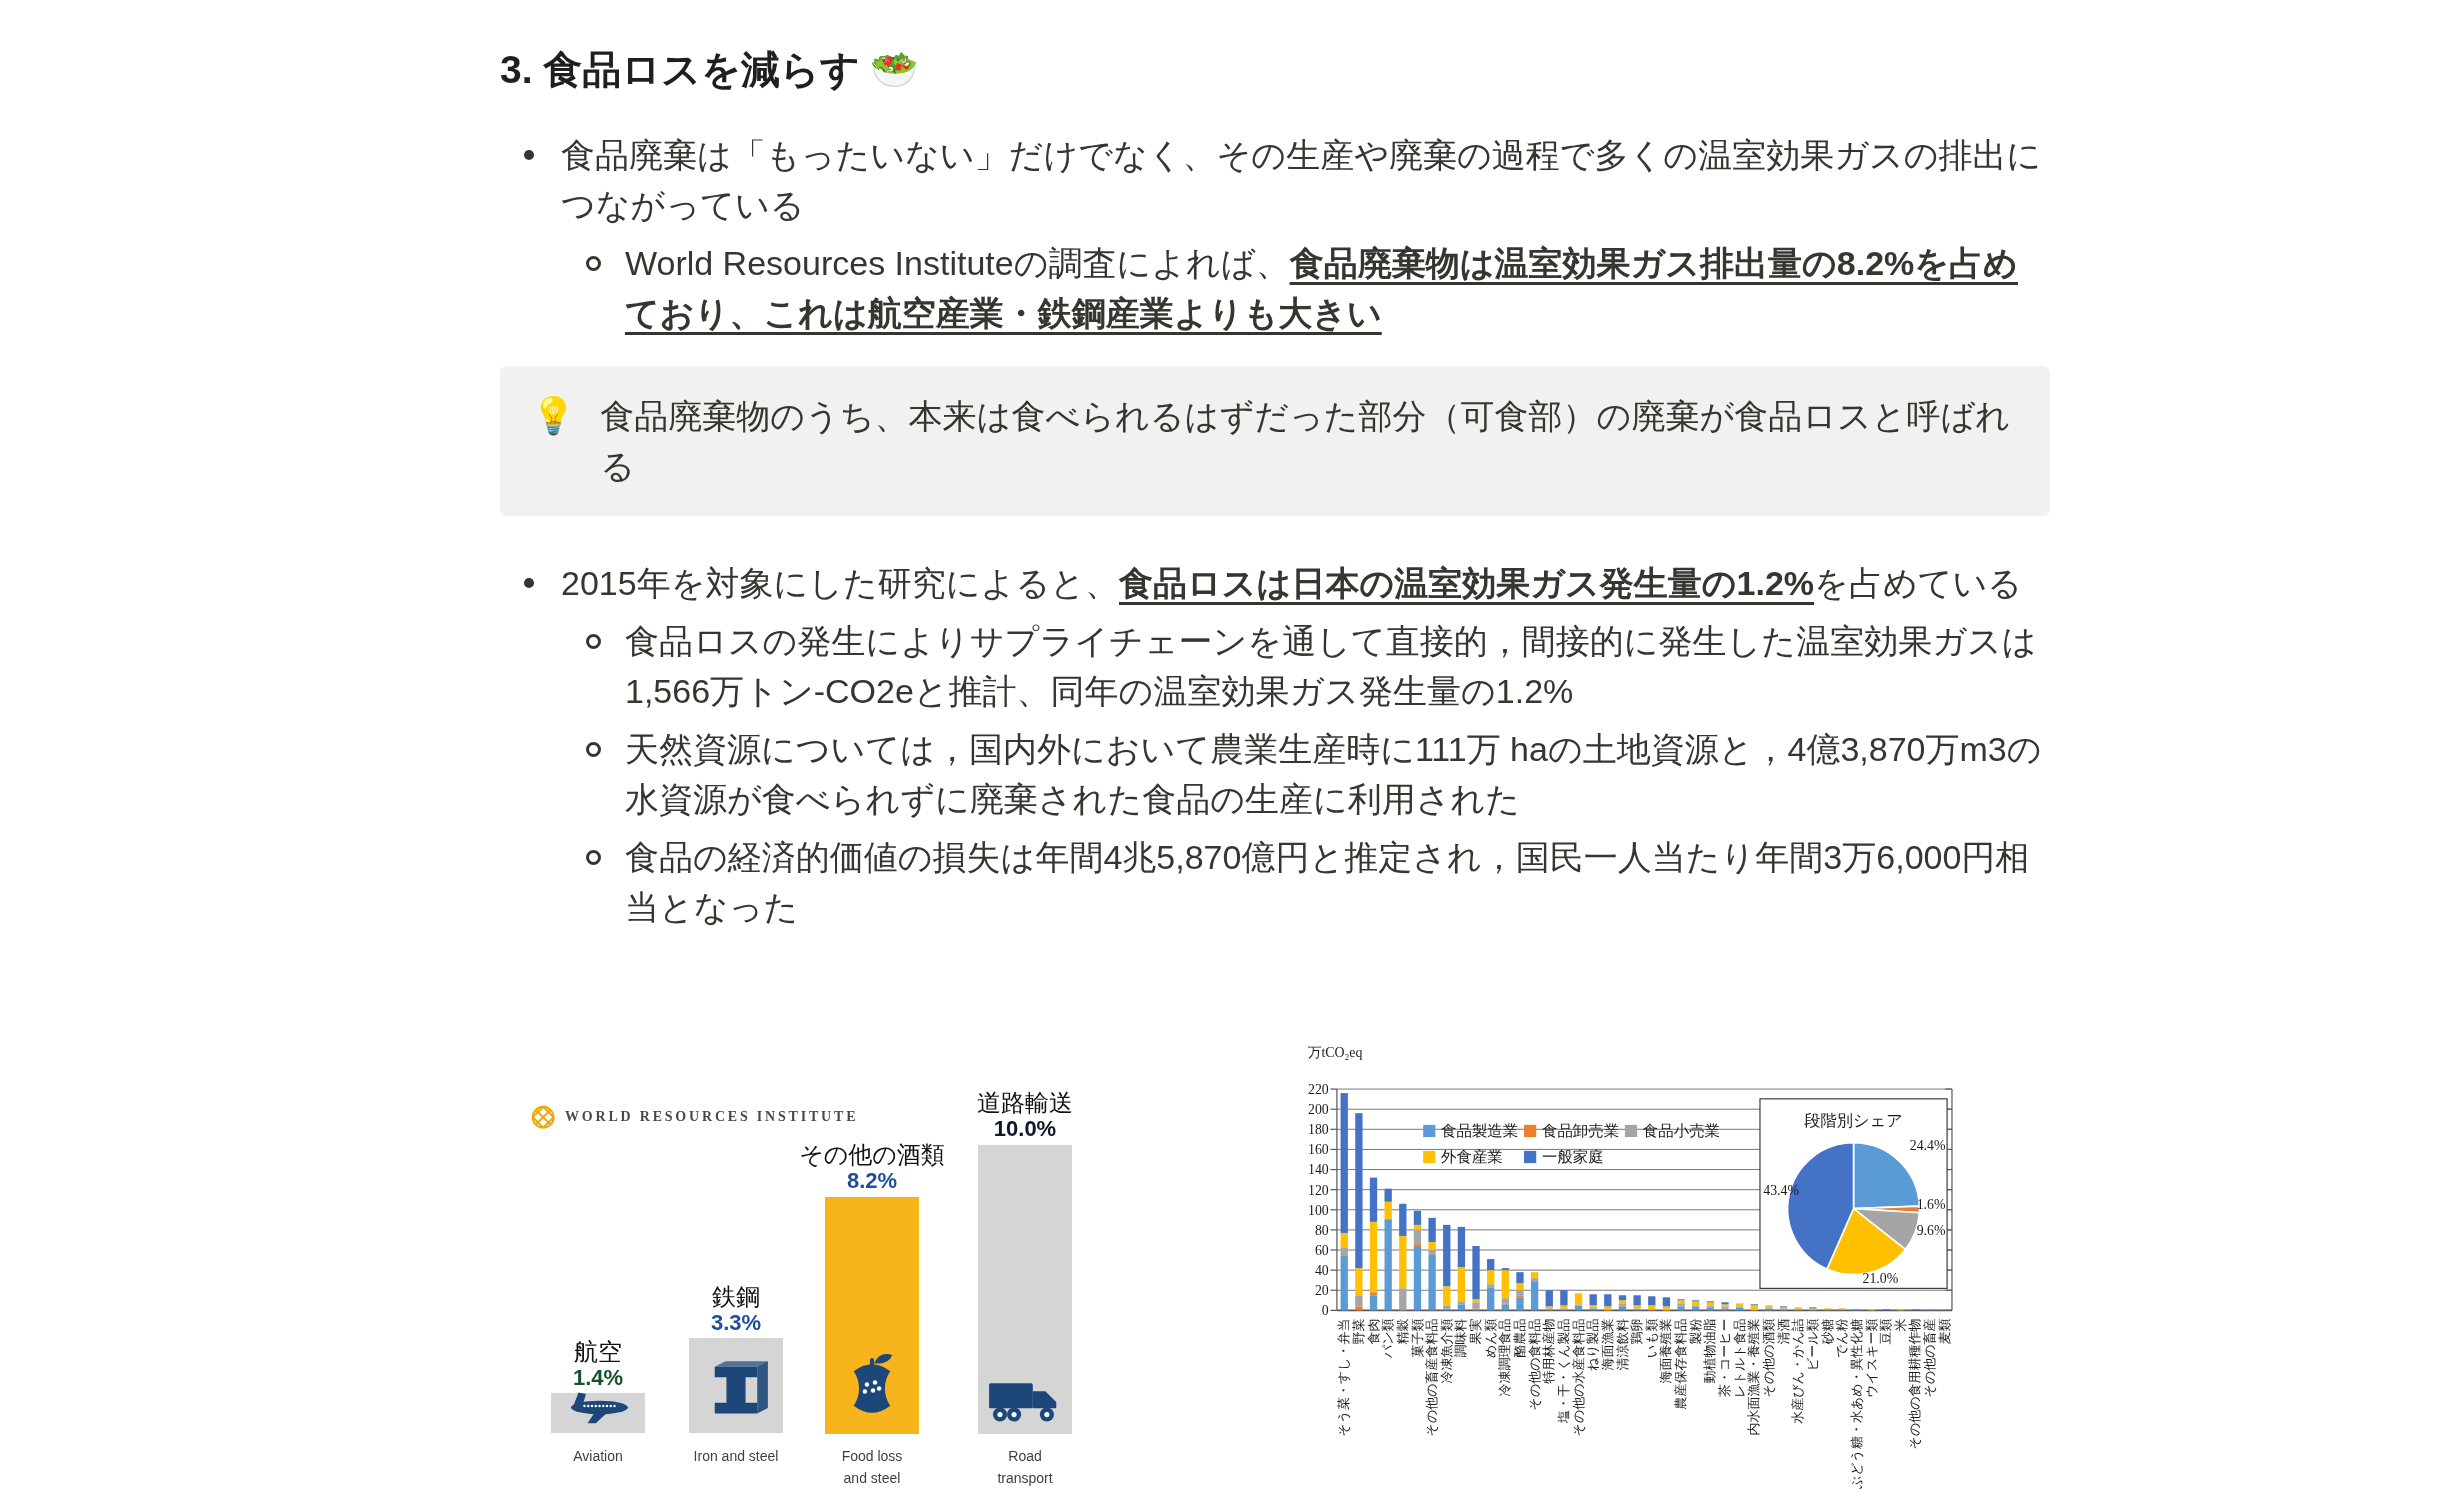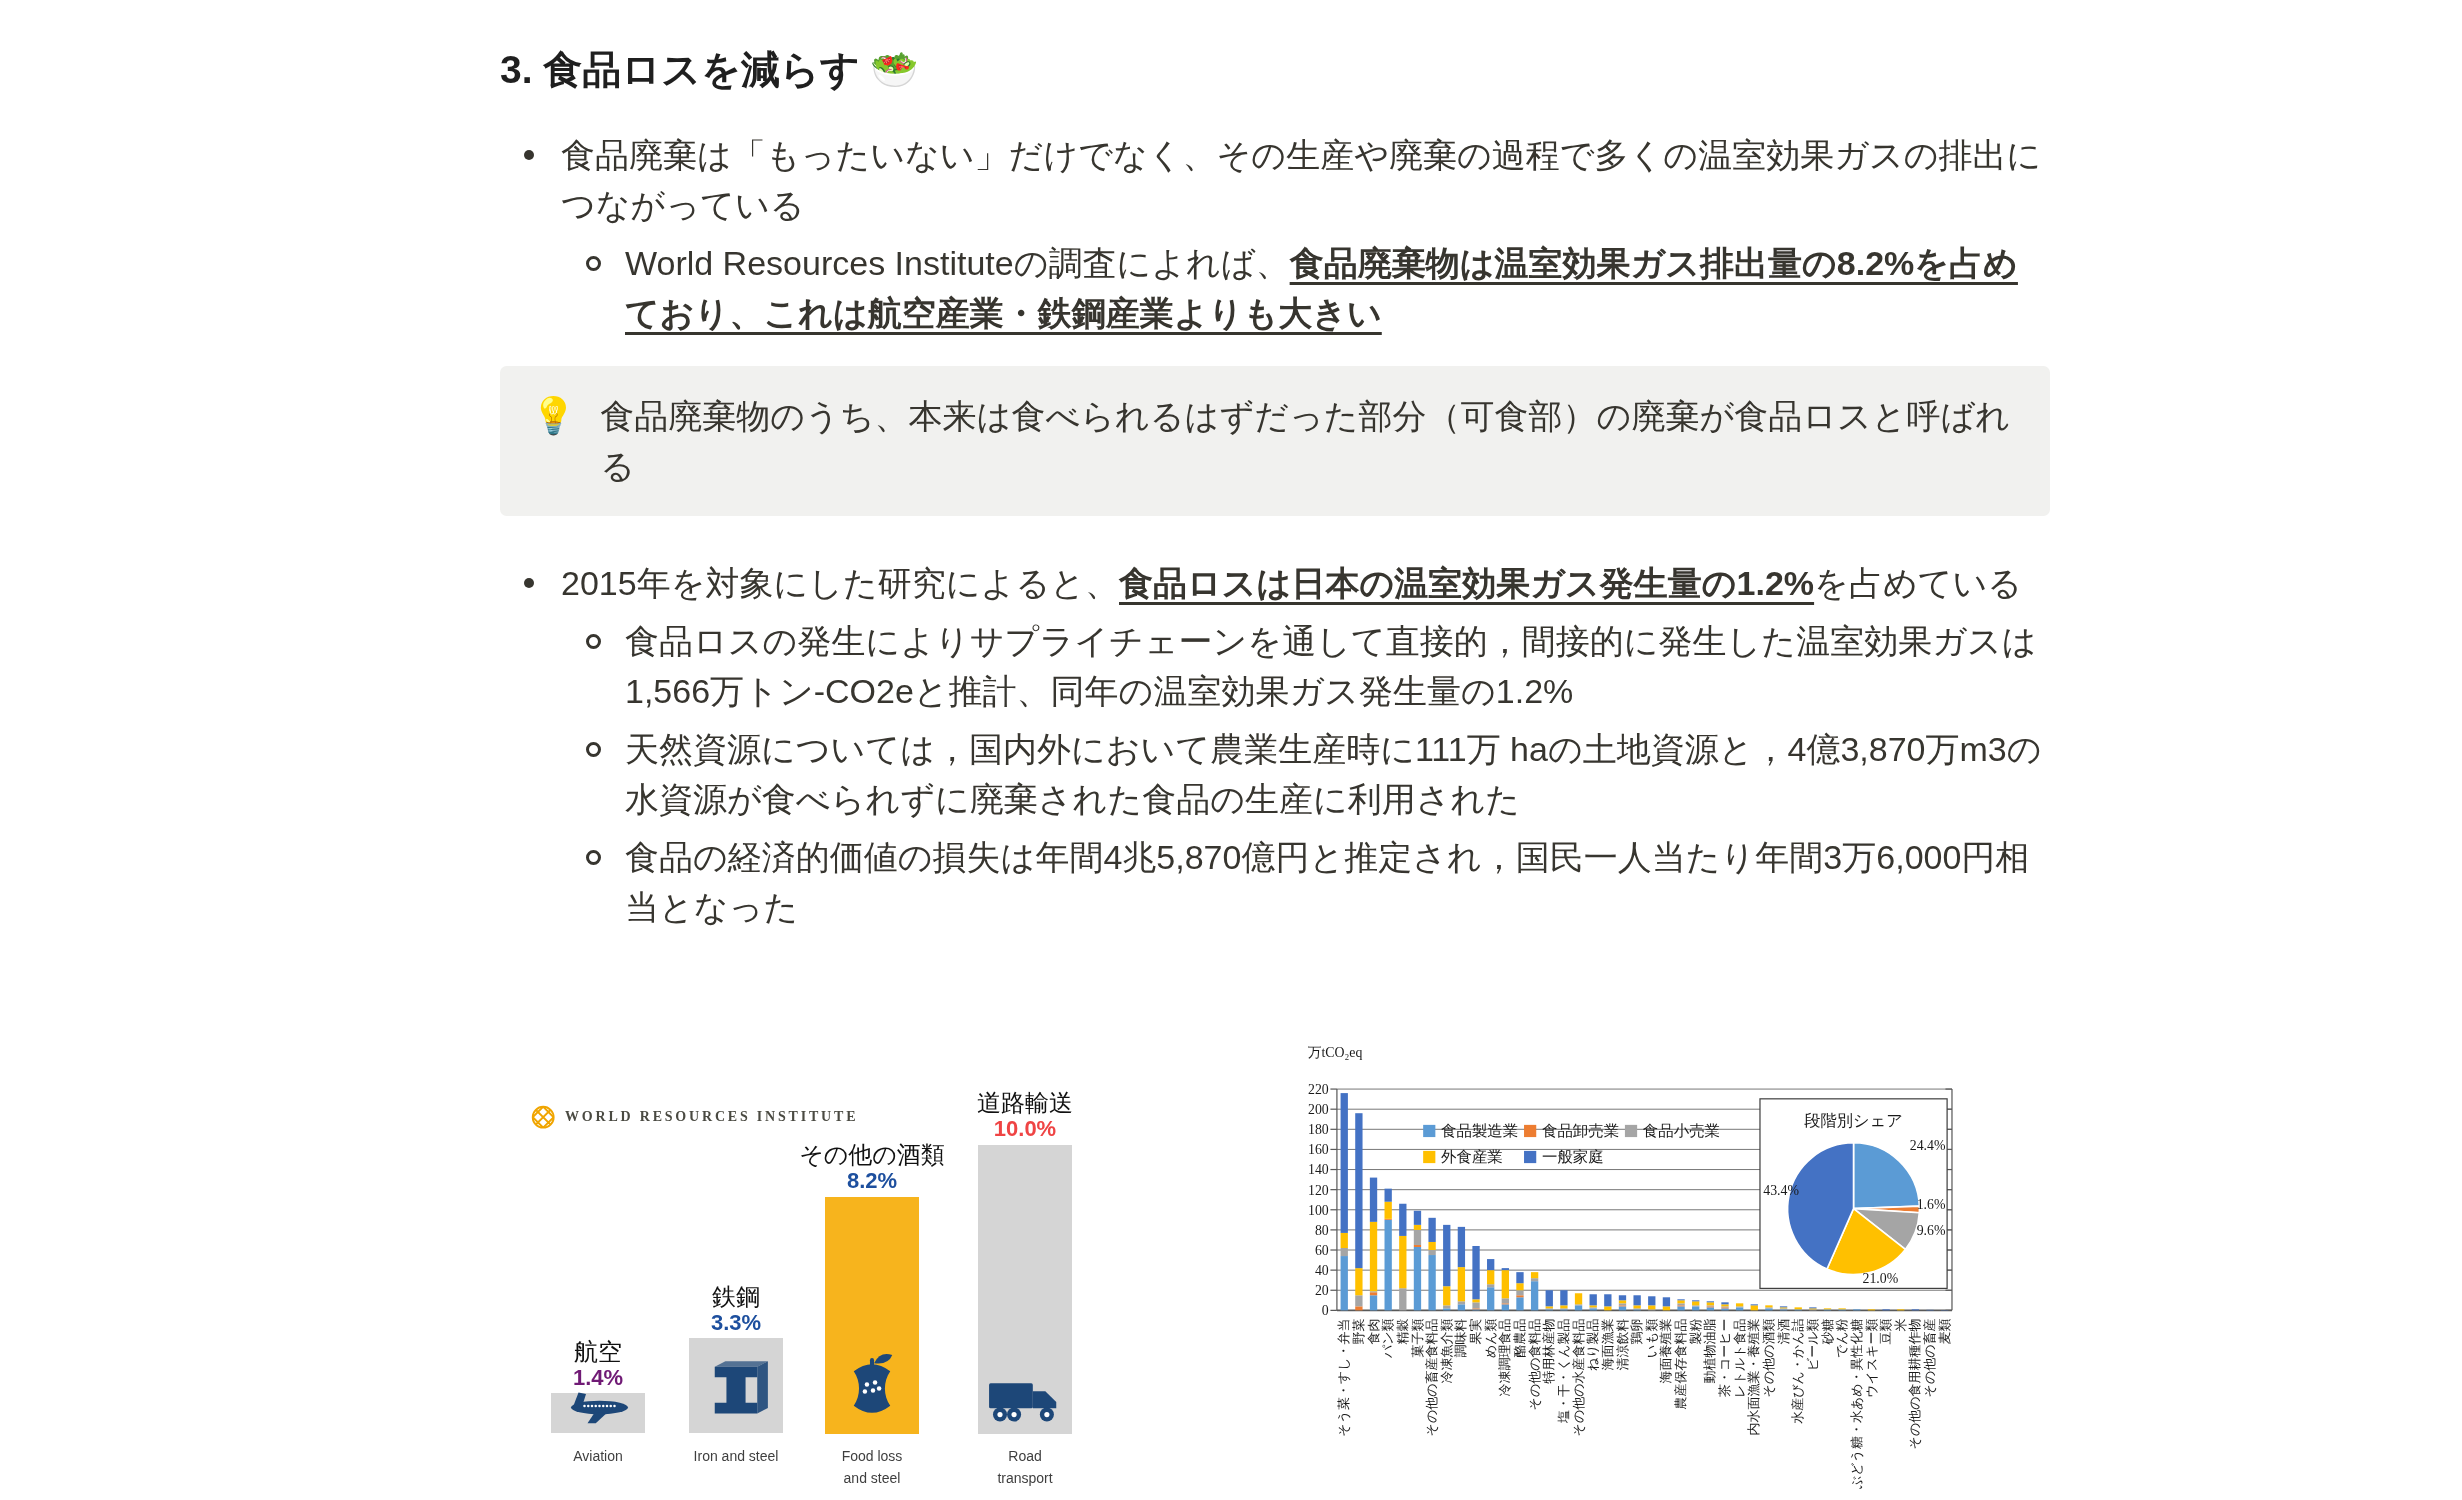--- a/index.html
+++ b/index.html
@@ -72,21 +72,21 @@
         <circle cx="14" cy="14" r="12" fill="none" stroke="#F0A500" stroke-width="2.2"></circle>
         <g clip-path="url(#wlc)" stroke="#F0A500" stroke-width="2.2" fill="none">
           <path d="M-4,8 L24,36 M2,2 L30,30 M8,-4 L36,24 M32,8 L4,36 M26,2 L-2,30 M20,-4 L-8,24"></path>
         </g>
       </svg>
       <span class="wri-logo-text">WORLD RESOURCES INSTITUTE</span>
     </div>
     <div id="wri-bars">
         <div class="wbar" style="left: 30px; top: 306px; width: 94px; height: 40px; background: rgb(213, 213, 213);"></div>
         <div class="wlab-ja" style="left: 77px; top: 253px;">航空</div>
-        <div class="wlab-pct" style="left: 77px; top: 279px; color: #701a75;">1.4%</div>
+        <div class="wlab-pct" style="left: 77px; top: 279px; color: #14532d;">1.4%</div>
         <div class="wicon" style="left: 77px; top: 301px; width: 72px; height: 36px;"><svg width="72" height="36" viewBox="0 0 96 48" fill="#1D4778">
      <ellipse cx="50" cy="26" rx="38" ry="9"></ellipse>
      <polygon points="14,27 22,6 32,8 27,24"></polygon>
      <polygon points="44,32 34,47 45,47 59,34"></polygon>
      <g fill="#fff">
               <circle cx="30" cy="24" r="1.7"></circle>
               <circle cx="35" cy="24" r="1.7"></circle>
               <circle cx="40" cy="24" r="1.7"></circle>
               <circle cx="45" cy="24" r="1.7"></circle>
               <circle cx="50" cy="24" r="1.7"></circle>
@@ -124,21 +124,21 @@
               <circle cx="33" cy="39" r="2.2"></circle>
               <circle cx="39" cy="37" r="2.2"></circle>
             </g>
           </svg></div>
         <div class="wlab-en" style="left: 351px; top: 358px; width: 179px;">
           <div>Food loss</div>
           <div>and steel</div>
         </div>
         <div class="wbar" style="left: 457px; top: 58px; width: 94px; height: 289px; background: rgb(213, 213, 213);"></div>
         <div class="wlab-ja" style="left: 504px; top: 4.1px;">道路輸送</div>
-        <div class="wlab-pct" style="left: 504px; top: 30px; color: #ef4444;">10.0%</div>
+        <div class="wlab-pct" style="left: 504px; top: 30px; color: #0f172a;">10.0%</div>
         <div class="wicon" style="left: 504px; top: 290px; width: 75px; height: 47px;"><svg width="75" height="47" viewBox="0 0 96 60" fill="#1D4778">
      <rect x="2" y="8" width="56" height="32" rx="2"></rect>
      <path d="M58,18 h16 l14,14 v8 h-30 z"></path>
      <circle cx="16" cy="48" r="9"></circle>
             <circle cx="34" cy="48" r="9"></circle>
             <circle cx="76" cy="48" r="9"></circle>
      <g fill="#fff">
               <circle cx="16" cy="48" r="3.3"></circle>
               <circle cx="34" cy="48" r="3.3"></circle>
               <circle cx="76" cy="48" r="3.3"></circle>

